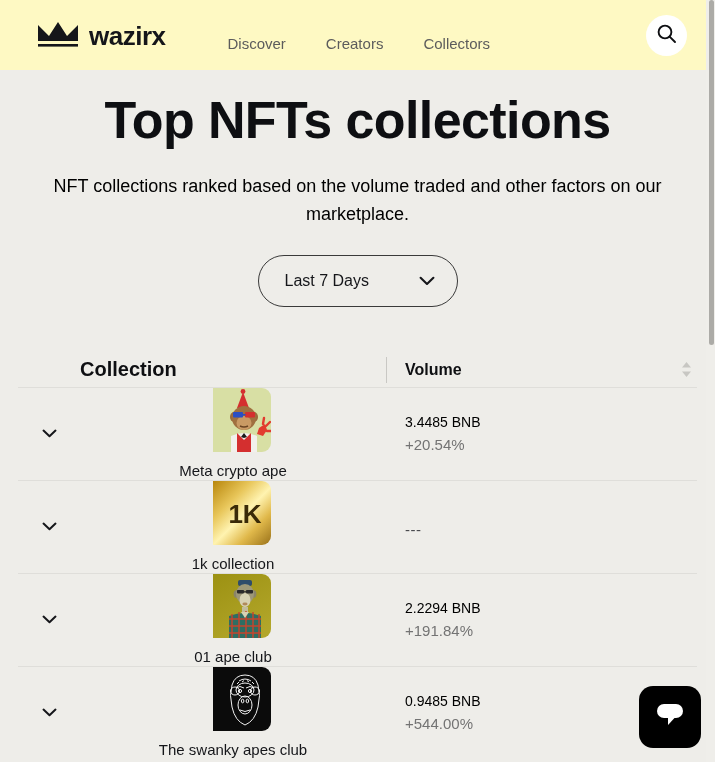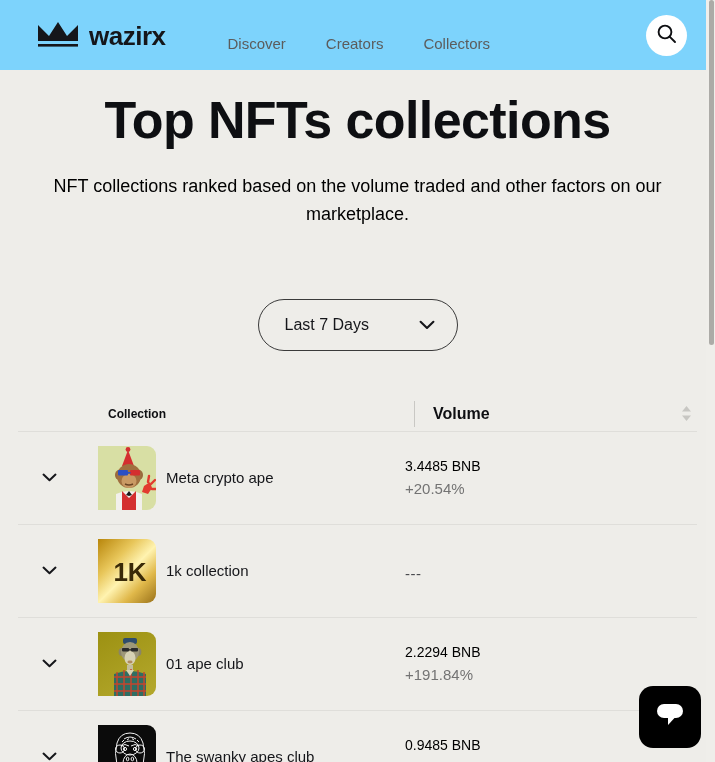--- a/index.html
+++ b/index.html
@@ -10,21 +10,21 @@
     overflow:hidden;
   }
   body { position:relative; }
 
   
   .nav {
     height:70px;
     display:flex;
     align-items:center;
     padding:0 28px 0 36px;
-    background:#7dd3fc;
+    background:#fef9c3;
   }
   .brand { display:flex; align-items:flex-end; gap:9px; }
   .brand-mark { width:44px; height:28px; display:block; }
   .brand-word {
     font-size:26px; font-weight:bold; letter-spacing:-0.5px;
     color:#15161A; line-height:1;
   }
   .nav-links { display:flex; align-items:center; gap:40px; margin-left:62px; }
   .nav-link {
     font-size:15px; color:#5C5C5C; cursor:pointer; white-space:nowrap;margin-top:16px;
@@ -60,35 +60,34 @@
   
   .filter-wrap { display:flex; justify-content:center; margin-top:26px; }
   .filter {
     width:200px; height:52px;
     border:1.3px solid #3A3A3A;
     border-radius:999px;
     background:transparent;
     display:flex; align-items:center;
     padding:0 22px 0 26px;
     cursor:pointer;
-    margin-top:44px;
   }
   .filter-label { font-size:16px; color:#15161A; }
   .filter-caret { margin-left:auto; display:flex; }
 
   
   .table { margin-top:46px; padding:0 18px; }
   .thead {
     display:flex; align-items:center;
     height:34px;
     padding-left:62px;
   }
   .th-collection {
     width:306px;
-    font-size:12px; font-weight:bold; color:#0E0F12;margin-left:28px;
+    font-size:20px; font-weight:bold; color:#0E0F12;
   }
   .col-sep { width:1px; height:26px; background:#C9C8C4; margin-right:18px; }
   .th-volume {
     font-size:16px; font-weight:bold; color:#0E0F12;
     flex:1;
   }
   .sort-icon { margin-right:5px; cursor:pointer; display:flex; }
 
   .row {
     display:flex; align-items:center;
@@ -96,21 +95,21 @@
     border-top:1px solid #DFDEDA;
     cursor:pointer;
   }
   .row-caret {
     width:62px;
     display:flex; align-items:center; justify-content:center;
     cursor:pointer;
   }
   .row-collection {
     width:306px;
-    display:flex; align-items:center; gap:10px;
+    display:flex; align-items:center; gap:10px;flex-direction:column;
   }
   .thumb {
     width:76px; height:64px;
     border-radius:9px;
     flex:none;
     overflow:hidden;
     padding-left:18px;
   }
   .thumb svg { display:block; width:64px; height:64px; }
   .coll-name { font-size:15px; color:#15161A; }

